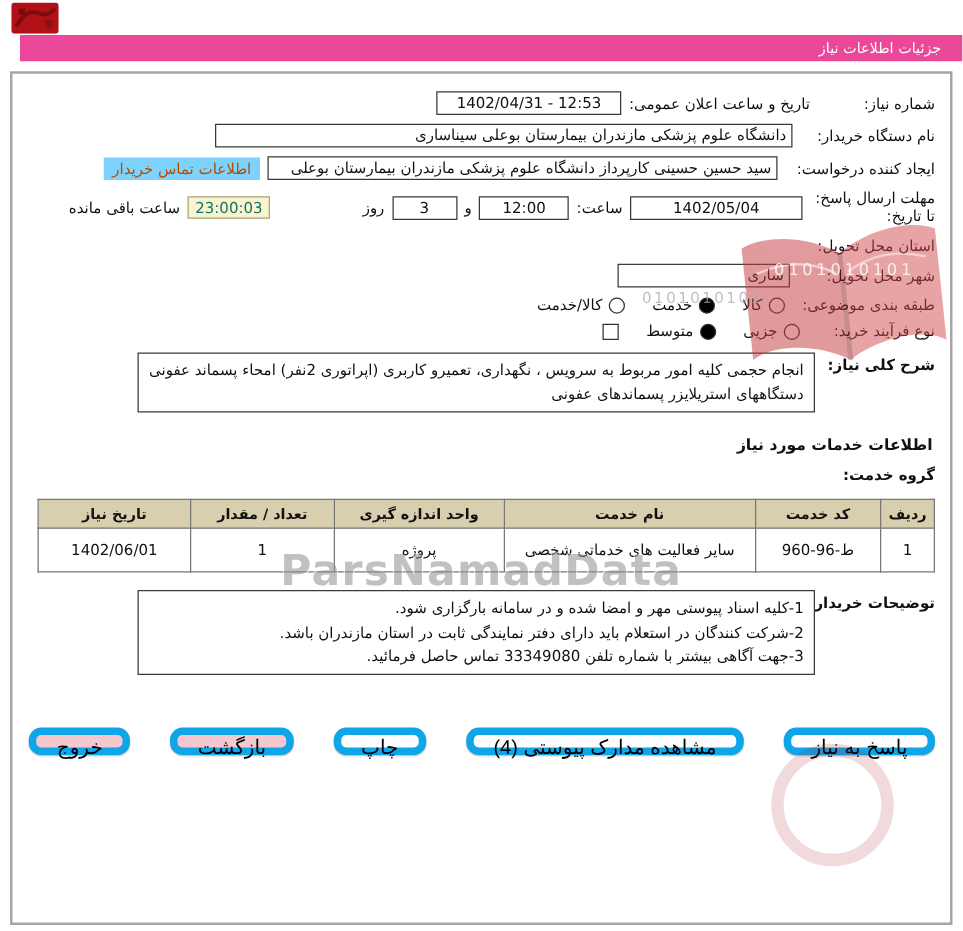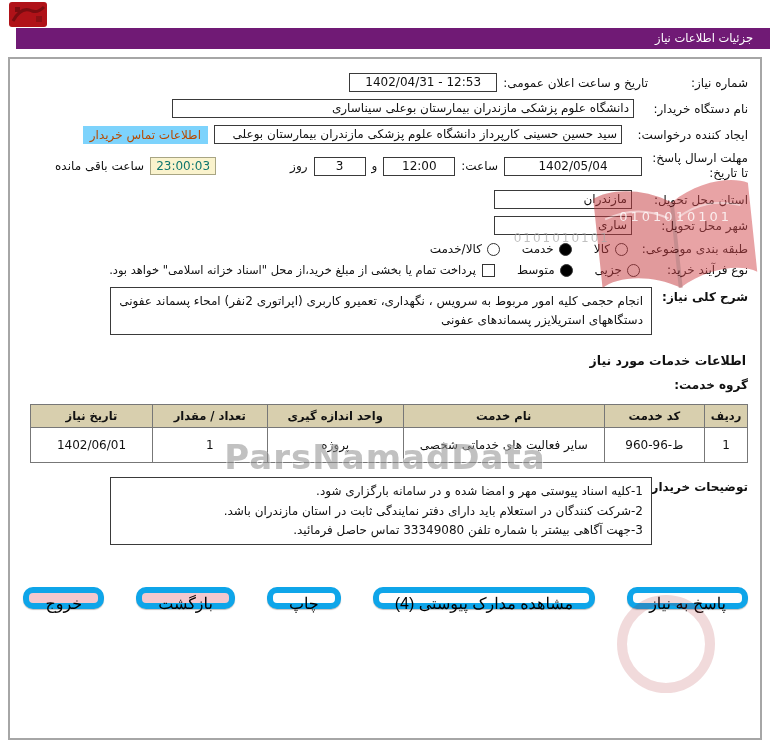--- a/index.html
+++ b/index.html
@@ -7,21 +7,21 @@
     width:770px;height:745px;position:relative;overflow:hidden;
     background:#ffffff;
     font-family:"DejaVu Sans","Liberation Sans",sans-serif;
     font-size:12px;color:#111;
   }
   
   .topstrip{position:absolute;top:0;left:0;right:0;height:28px;background:#fff;}
   .logo{position:absolute;top:2px;left:9px;width:38px;height:25px;}
   .titlebar{
     position:absolute;top:28px;left:16px;right:0;height:21px;
-    background:#701a75;color:#fff;direction:rtl;
+    background:#ec4899;color:#fff;direction:rtl;
     font-size:11.5px;line-height:21px;padding-right:17px;box-sizing:border-box;
   }
   
   .frame{
     position:absolute;top:57px;left:8px;right:8px;bottom:5px;
     border:2px solid #a6a6a6;background:#fff;box-sizing:border-box;
     padding:14px 12px 0 12px;direction:rtl;position:absolute;
   }
   .frow{display:flex;align-items:center;margin-bottom:7px;gap:6px;}
   .lbl{white-space:nowrap;color:#111;}
@@ -148,21 +148,20 @@
       <span class="lbl">و</span>
       <span class="ibox ltr w44">3</span>
       <span class="lbl">روز</span>
       <span class="spacer60"></span>
       <span class="remaining">23:00:03</span>
       <span class="lbl">ساعت باقی مانده</span>
     </div>
 
     <div class="frow">
       <span class="lbl" style="width:110px;">استان محل تحویل:</span>
-      <span class="ibox rtlv w130">مازندران</span>
     </div>
 
     <div class="frow">
       <span class="lbl" style="width:110px;">شهر محل تحویل:</span>
       <span class="ibox rtlv w130">ساری</span>
     </div>
 
     <div class="frow">
       <span class="lbl" style="width:114px;">طبقه بندی موضوعی:</span>
       <span class="opt">
@@ -183,21 +182,20 @@
       <span class="lbl" style="width:102px;">نوع فرآیند خرید:</span>
       <span class="opt">
         <span class="radio"></span>
         <span class="lbl">جزیی</span>
       </span>
       <span class="opt">
         <span class="radio checked"></span>
         <span class="lbl">متوسط</span>
       </span>
       <span class="checkbox"></span>
-      <span class="treasury">پرداخت تمام یا بخشی از مبلغ خرید،از محل "اسناد خزانه اسلامی" خواهد بود.</span>
     </div>
 
     <div class="blockrow">
       <span class="boldlbl">شرح کلی نیاز:</span>
       <div class="bigbox descbox">انجام حجمی کلیه امور مربوط به سرویس ، نگهداری،  تعمیرو کاربری (اپراتوری 2نفر) امحاء پسماند عفونی دستگاههای استریلایزر پسماندهای عفونی</div>
     </div>
 
     <div class="section-title">اطلاعات خدمات مورد نیاز</div>
 
     <div class="grouprow">

